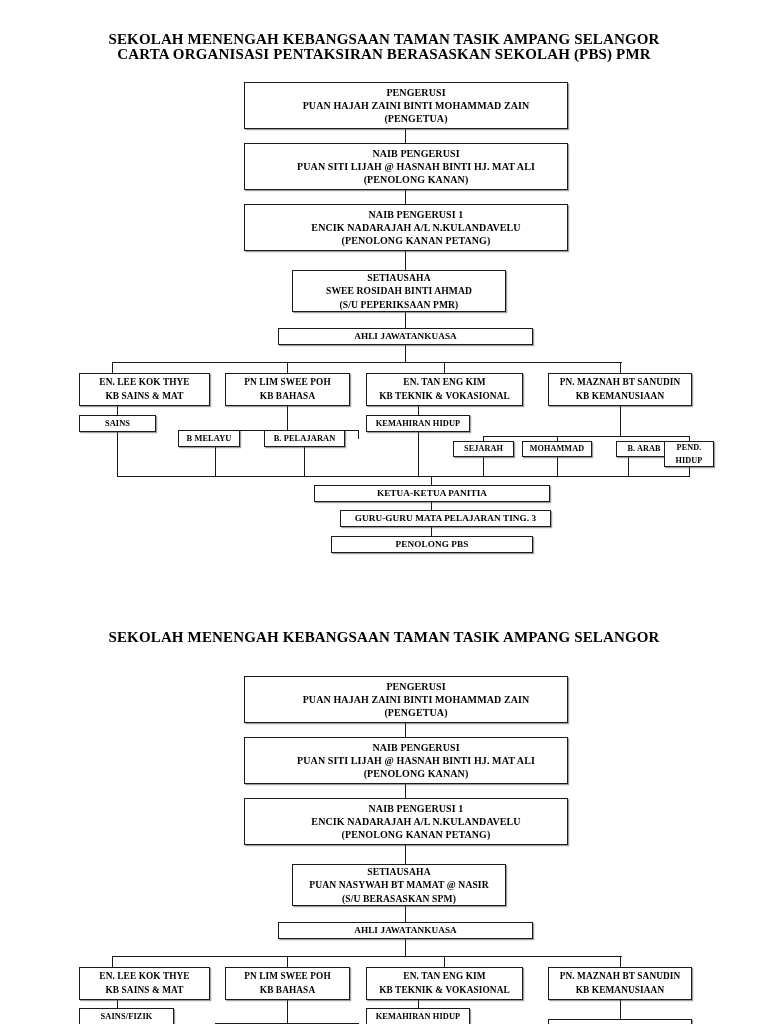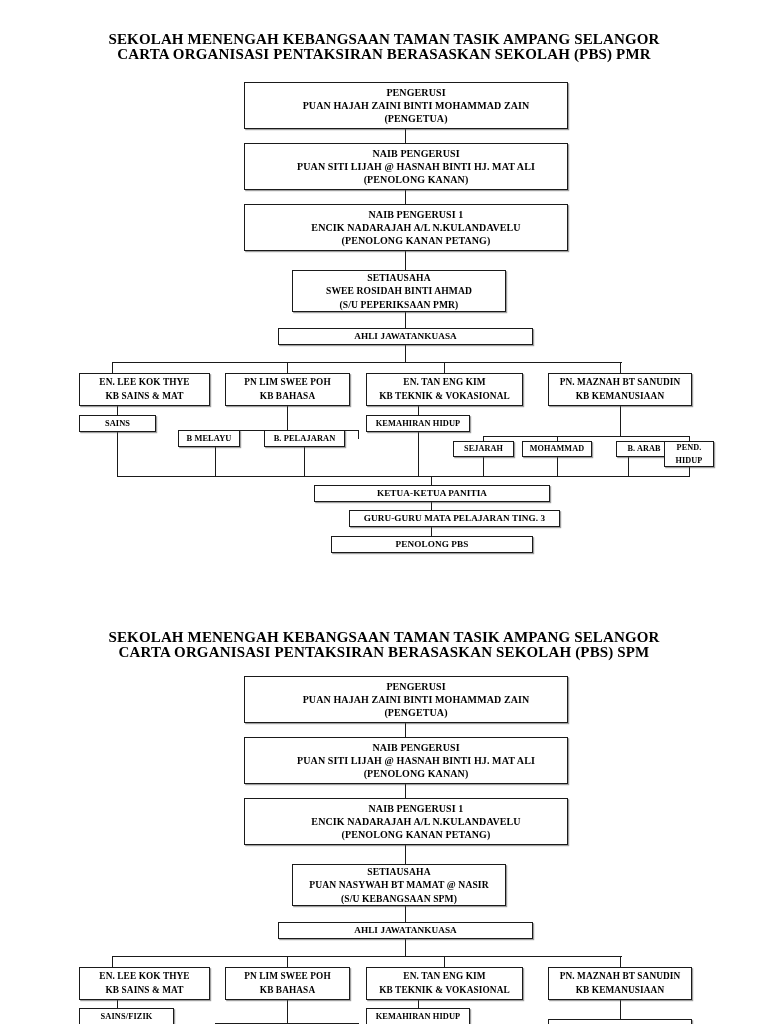--- a/index.html
+++ b/index.html
@@ -194,35 +194,34 @@
     <div class="vline" style="left:689px; top:467px; height:10px;"></div>
 
     <div class="hline" style="left:117px; top:476px; width:573px;"></div>
     <div class="vline" style="left:431px; top:476px; height:9px;"></div>
 
     <div class="box b-bar" style="left:314px; top:485px; width:236px; height:17px;">
       <span>KETUA-KETUA PANITIA</span>
     </div>
     <div class="vline" style="left:431px; top:502px; height:9px;"></div>
 
-    <div class="box b-bar" style="left:349px; top:510px; width:211px; height:17px;">
+    <div class="box b-bar" style="left:340px; top:510px; width:211px; height:17px;">
       <span>GURU-GURU MATA PELAJARAN TING. 3</span>
     </div>
     <div class="vline" style="left:431px; top:527px; height:9px;"></div>
 
     <div class="box b-bar" style="left:331px; top:536px; width:202px; height:17px;">
       <span>PENOLONG PBS</span>
     </div>
   </div>
 
   <div class="chart" id="chart-spm">
 
     <div class="title-block" style="position:absolute; left:0; top:32px; width:768px;">
       <div>SEKOLAH MENENGAH KEBANGSAAN TAMAN TASIK AMPANG SELANGOR</div>
-      <div>CARTA ORGANISASI PENTAKSIRAN BERASASKAN SEKOLAH (PBS) SPM</div>
     </div>
 
     <div class="box b-top" style="left:244px; top:78px; width:324px; height:47px;">
       <span>PENGERUSI</span>
       <span>PUAN HAJAH ZAINI BINTI MOHAMMAD ZAIN</span>
       <span>(PENGETUA)</span>
     </div>
     <div class="vline" style="left:405px; top:125px; height:15px;"></div>
 
     <div class="box b-top" style="left:244px; top:139px; width:324px; height:47px;">
@@ -235,21 +234,21 @@
     <div class="box b-top" style="left:244px; top:200px; width:324px; height:47px;">
       <span>NAIB PENGERUSI 1</span>
       <span>ENCIK NADARAJAH A/L N.KULANDAVELU</span>
       <span>(PENOLONG KANAN PETANG)</span>
     </div>
     <div class="vline" style="left:405px; top:247px; height:20px;"></div>
 
     <div class="box b-mid" style="left:292px; top:266px; width:214px; height:42px;">
       <span>SETIAUSAHA</span>
       <span>PUAN NASYWAH BT MAMAT @ NASIR</span>
-      <span>(S/U KEBANGSAAN SPM)</span>
+      <span>(S/U BERASASKAN SPM)</span>
     </div>
     <div class="vline" style="left:405px; top:308px; height:16px;"></div>
 
     <div class="box b-bar" style="left:278px; top:324px; width:255px; height:17px;">
       <span>AHLI JAWATANKUASA</span>
     </div>
 
     <div class="vline" style="left:405px; top:341px; height:18px;"></div>
     <div class="hline" style="left:112px; top:358px; width:510px;"></div>
     <div class="vline" style="left:112px; top:358px; height:11px;"></div>

